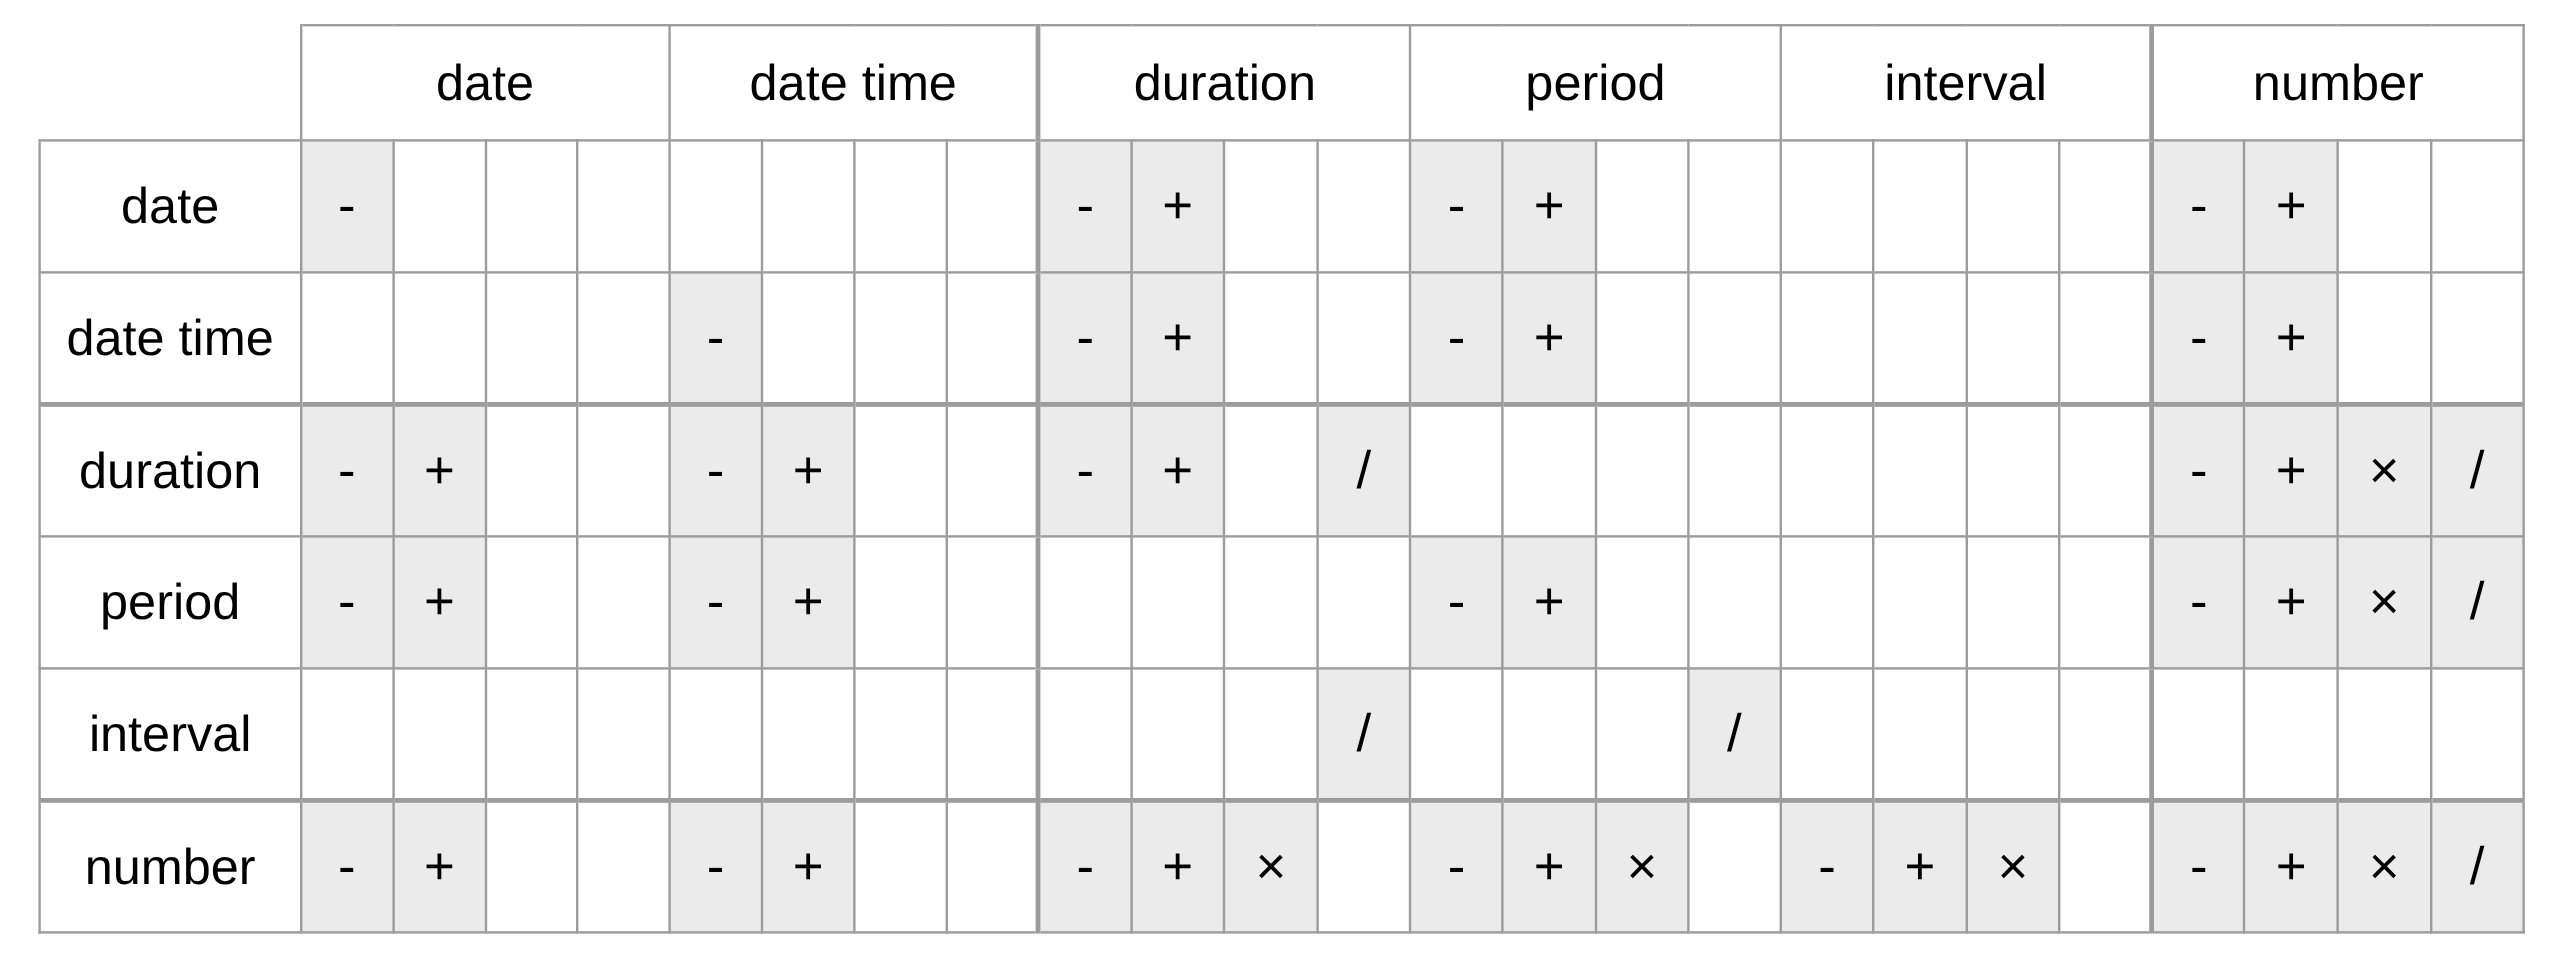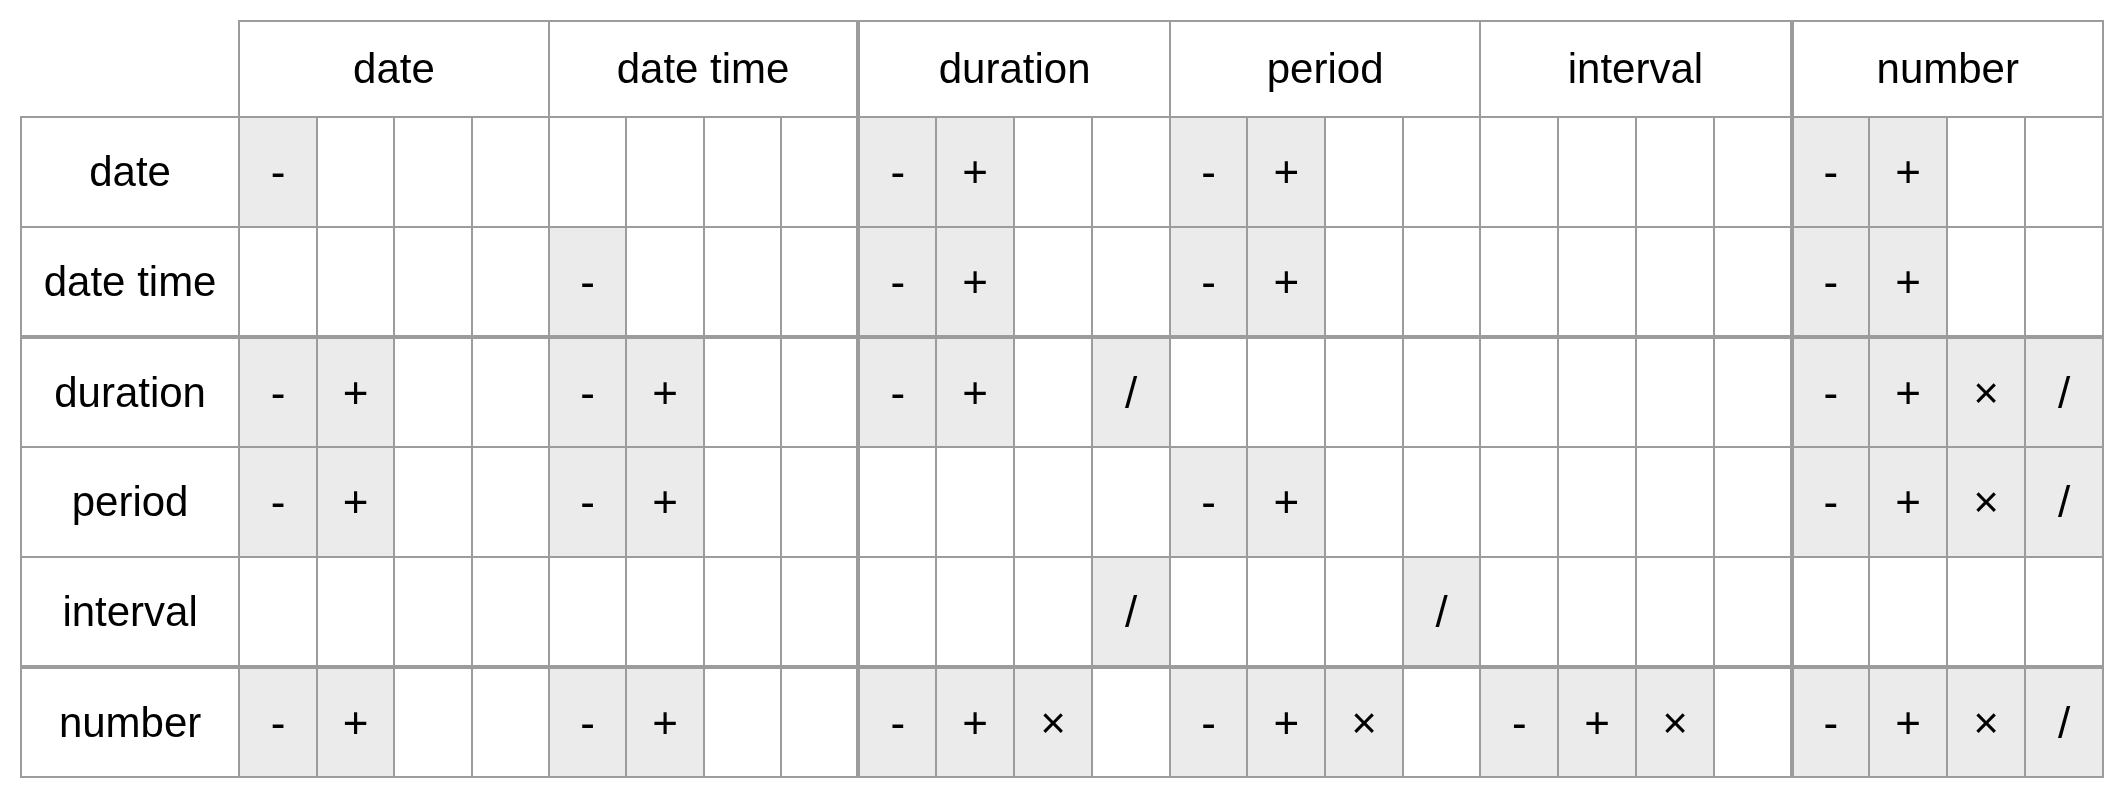--- a/index.html
+++ b/index.html
@@ -12,20 +12,21 @@
     justify-content: center;
     align-items: flex-start;
     padding: 20px;
     font-family: "Helvetica Neue", Helvetica, Arial, sans-serif;
     font-weight: 300;
     color: #000000;
   }
   table {
     border-collapse: collapse;
     table-layout: fixed;
+    margin-left: 12px;
   }
   th, td {
     text-align: center;
     vertical-align: middle;
     font-weight: 300;
     box-sizing: border-box;
   }
   
   th.corner {
     border-right: 2px solid #9c9c9c;

